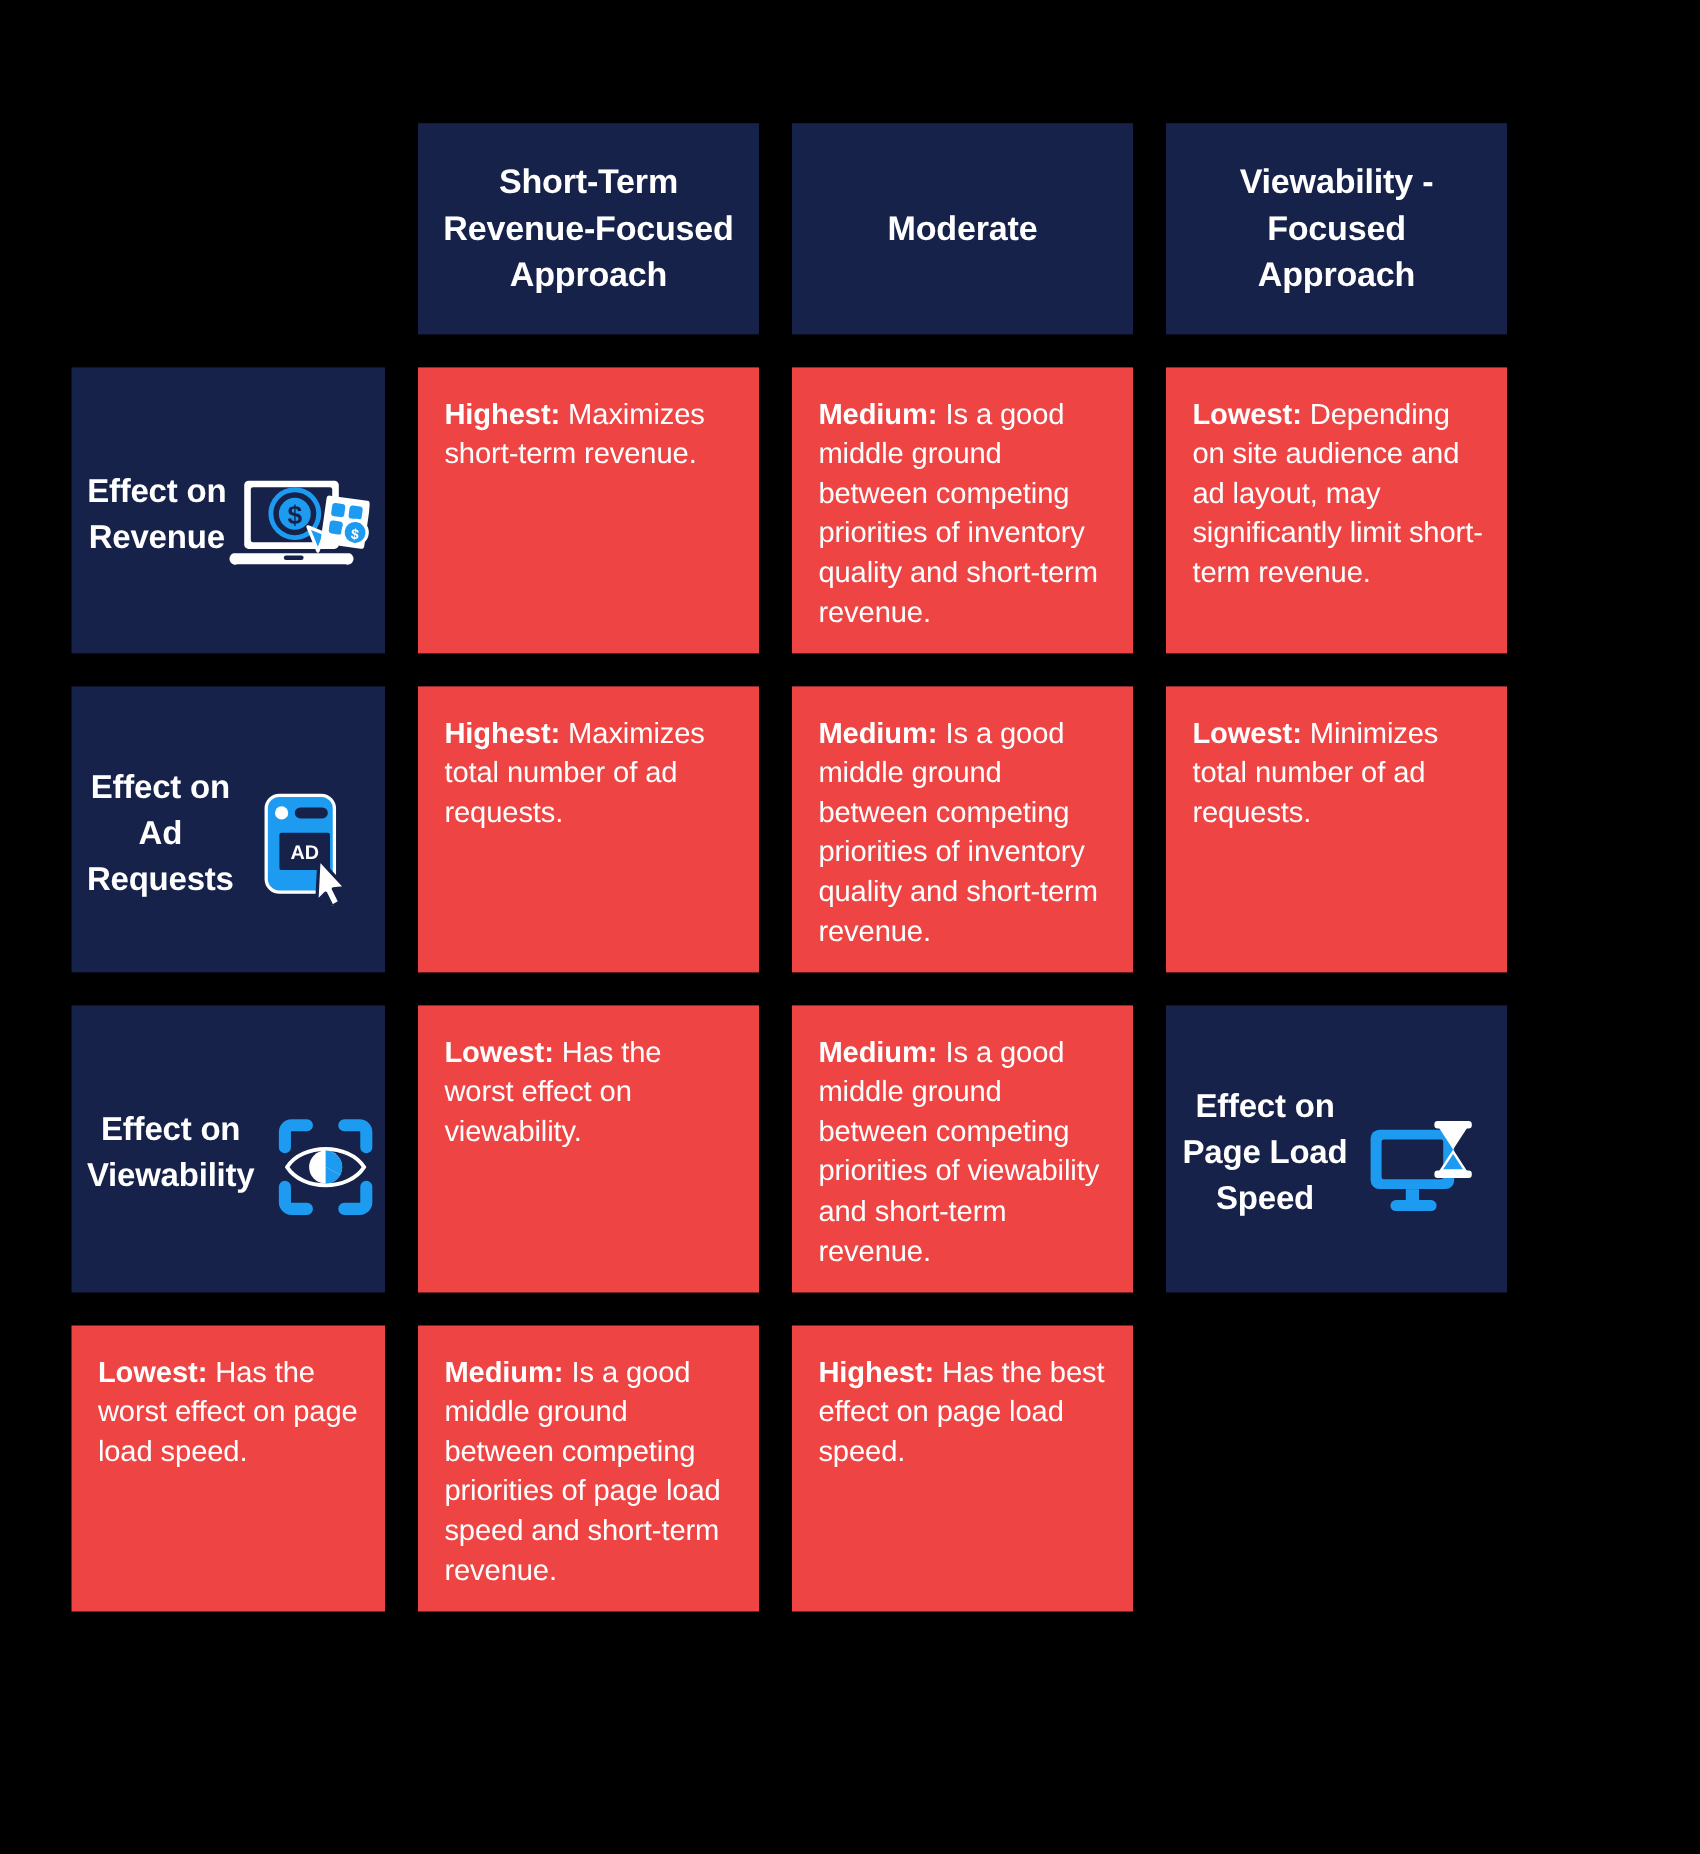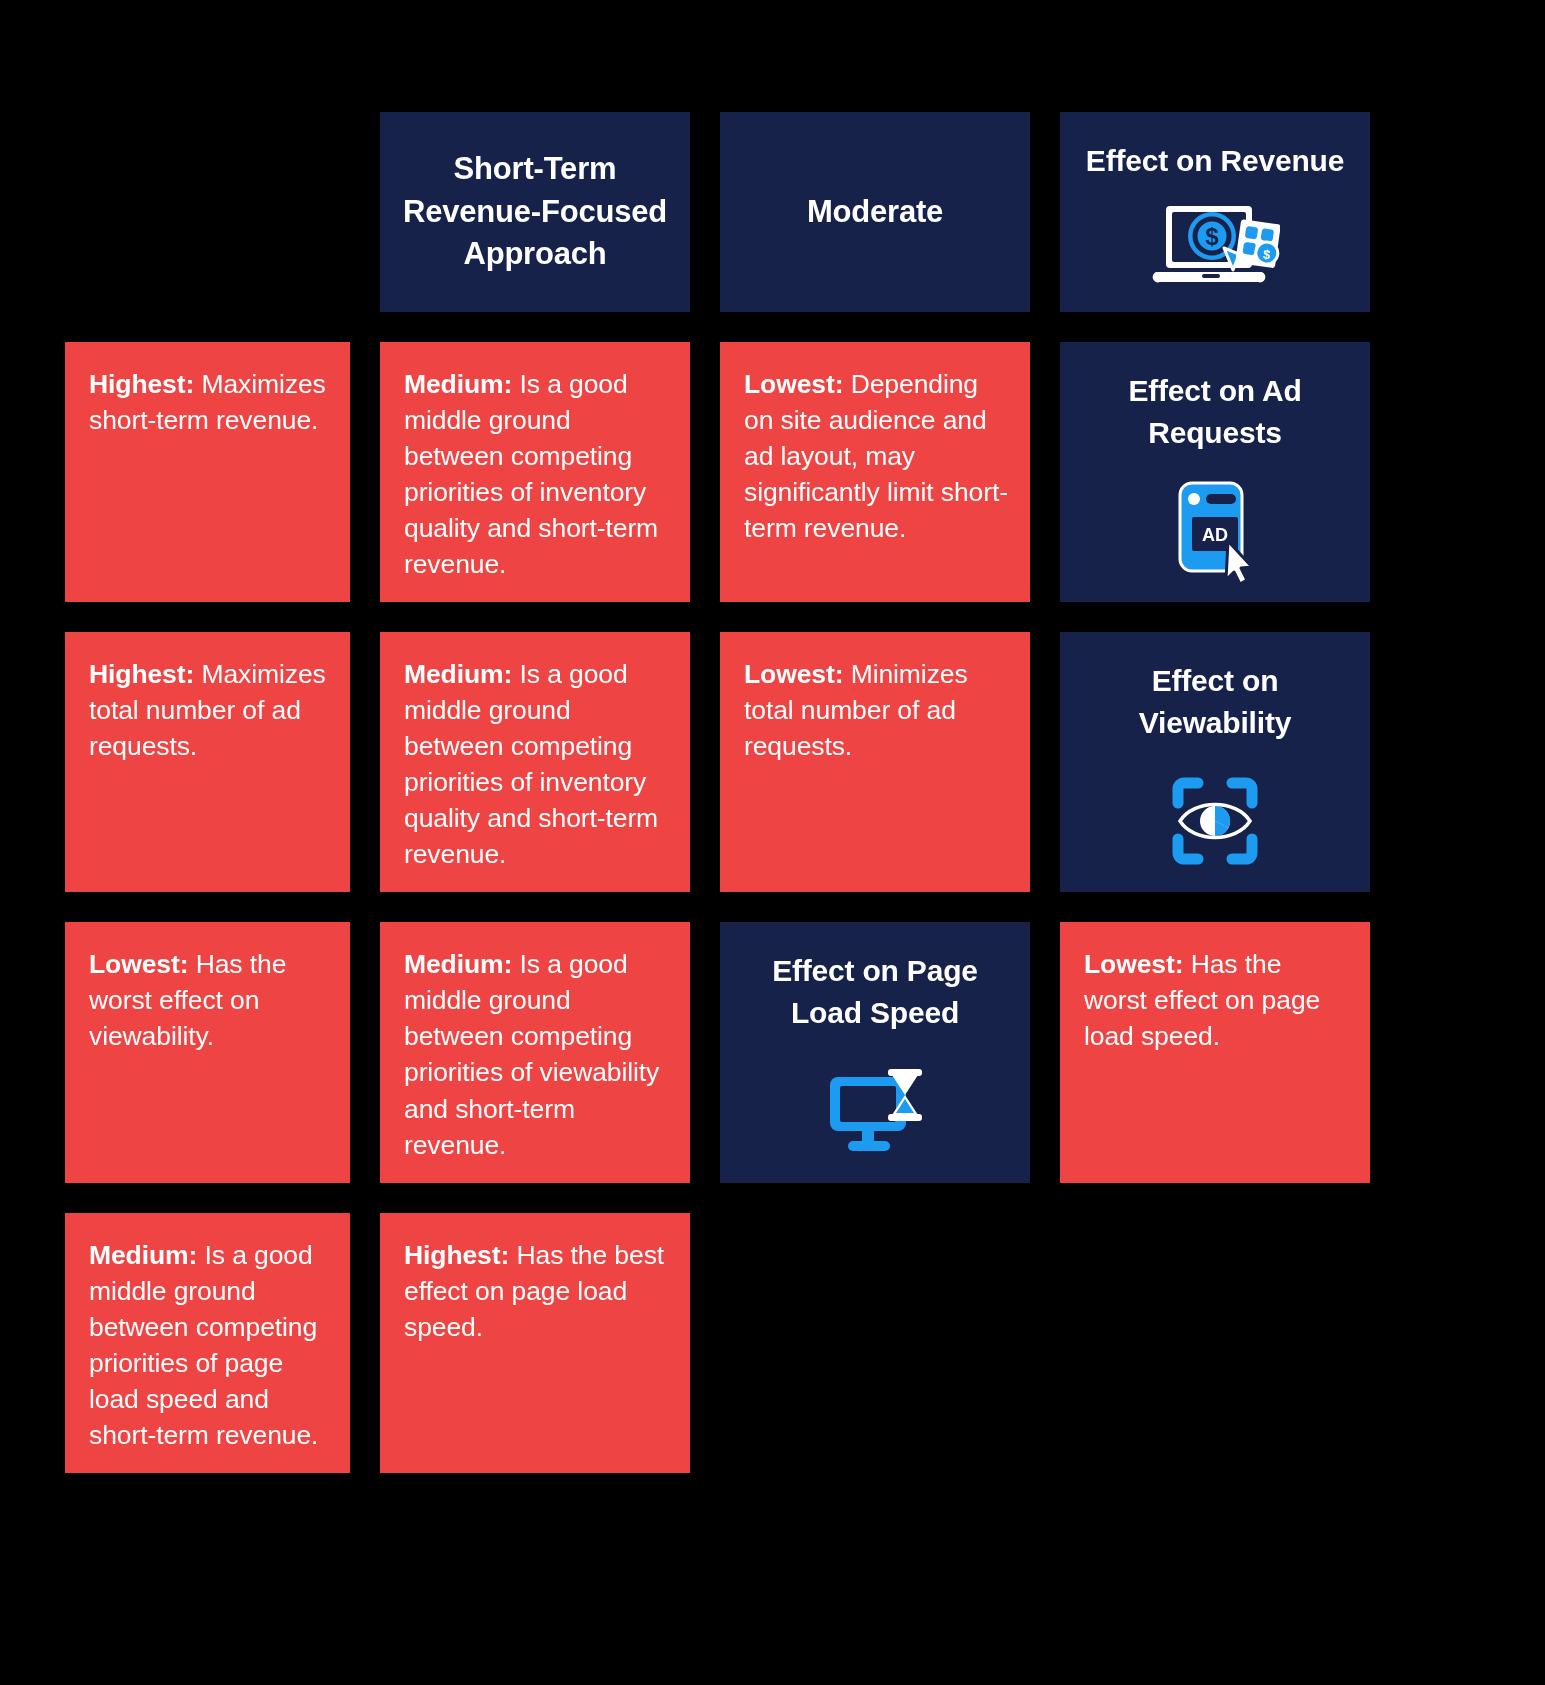--- a/index.html
+++ b/index.html
@@ -41,21 +41,21 @@
     font-size: 31px;
     font-weight: bold;
     line-height: 1.38;
     letter-spacing: -0.2px;
   }
   
   .row-head {
     background: #16224a;
     color: #ffffff;
     display: flex;
-    flex-direction: column;
+    flex-direction: row;
     align-items: center;
     justify-content: flex-start;
     text-align: center;
     padding: 28px 14px 20px 14px;
   }
   .row-head-title {
     font-size: 30px;
     font-weight: bold;
     line-height: 1.4;
     letter-spacing: -0.2px;
@@ -83,20 +83,21 @@
 </style>
 </head>
 <body>
 
 <div class="board">
   <div class="grid">
 
     <div class="corner-blank"></div>
     <div class="col-head">Short-Term Revenue-Focused Approach</div>
     <div class="col-head">Moderate</div>
+    <div class="col-head">Viewability - Focused Approach</div>
 
     <div class="row-head">
       <div class="row-head-title">Effect on Revenue</div>
       <div class="row-icon">
         <svg viewBox="0 0 130 104" width="130" height="104" aria-hidden="true">
 
           <rect x="16" y="8" width="86" height="62" rx="4" fill="#ffffff"></rect>
           <rect x="22" y="14" width="74" height="50" rx="2" fill="#16224a"></rect>
           <path d="M6 74 h106 a4 4 0 0 1 -4 10 H10 a4 4 0 0 1 -4 -10 z" fill="#ffffff"></path>
           <rect x="52" y="76" width="18" height="4" rx="2" fill="#16224a"></rect>

